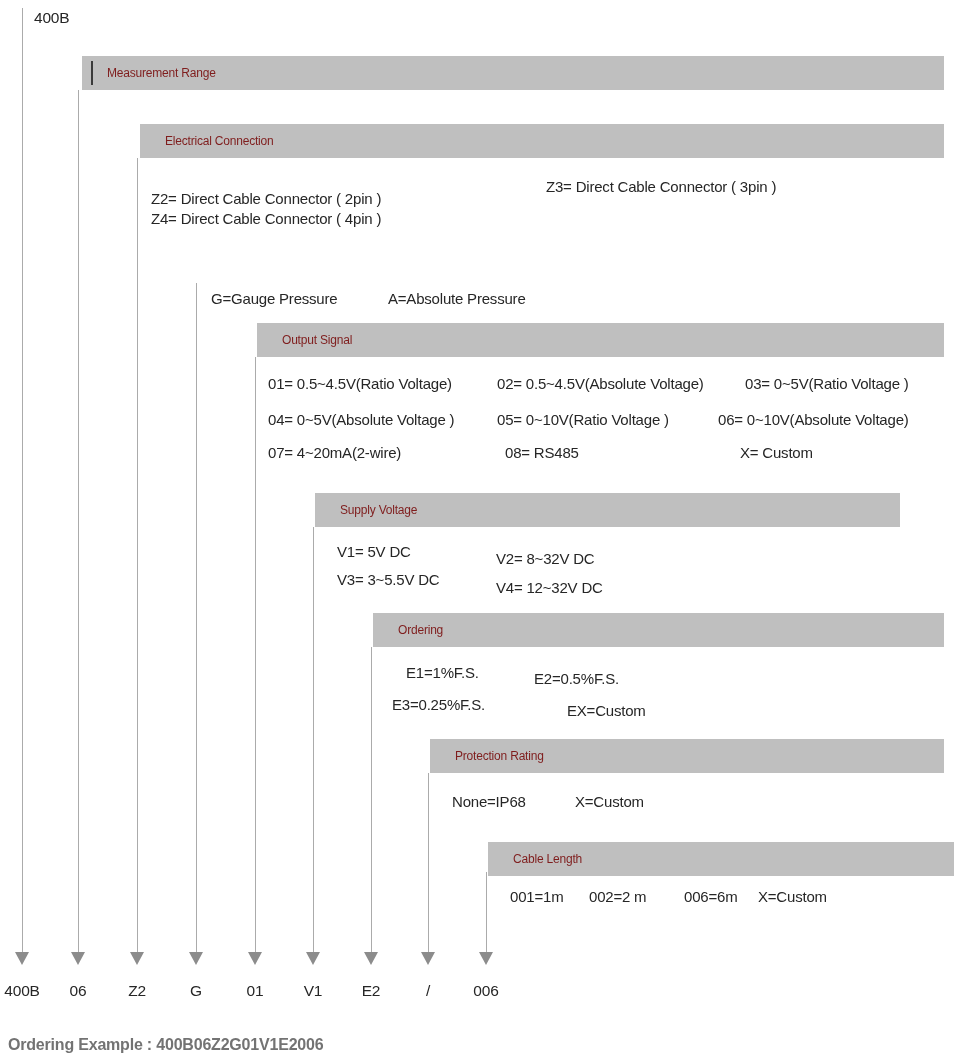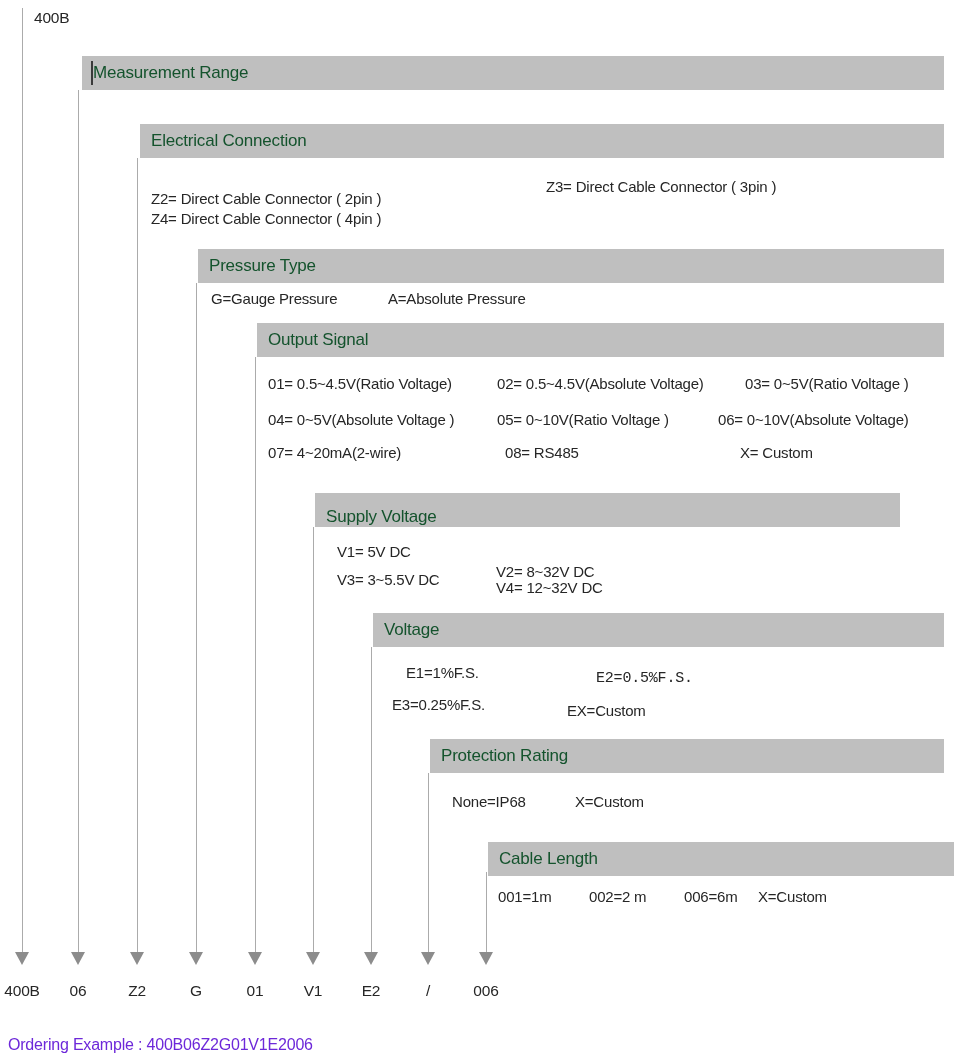--- a/index.html
+++ b/index.html
@@ -6,35 +6,35 @@
   .canvas{
     position:relative;width:954px;height:1063px;background:#ffffff;overflow:hidden;
     font-family:"Liberation Sans",sans-serif;color:#262626;
   }
   .abs{position:absolute;white-space:nowrap;}
   .bar{
     position:absolute;height:34px;background:#bfbfbf;
     display:flex;align-items:center;
   }
   .bar .bar-title{
-    font-size:17px;letter-spacing:-0.2px;color:#14532d;padding-left:11px;
+    font-size:12px;letter-spacing:-0.2px;color:#7f1d1d;padding-left:25px;
   }
   .vline{position:absolute;width:1px;background:#ababab;}
   .arrowhead{
     position:absolute;width:0;height:0;
     border-left:7px solid transparent;border-right:7px solid transparent;
     border-top:13px solid #8c8c8c;
   }
   .item{font-size:15px;letter-spacing:-0.2px;color:#262626;}
   .code-label{
     position:absolute;width:64px;text-align:center;
     font-size:15.5px;letter-spacing:-0.2px;color:#262626;
   }
   .product-code{font-size:15.5px;letter-spacing:-0.2px;color:#262626;}
-  .ordering{font-size:16px;letter-spacing:-0.2px;color:#6d28d9;}
+  .ordering{font-size:16px;letter-spacing:-0.2px;color:#737373;font-weight:bold;}
   .squiggle{
     text-decoration-line:underline;text-decoration-style:wavy;
     text-decoration-color:#e0392e;text-decoration-thickness:1px;
     text-underline-offset:4px;
   }
   .caret{position:absolute;width:1.5px;background:#3a3a3a;}
 </style>
 </head>
 <body>
 
@@ -67,65 +67,62 @@
   </div>
   <div class="caret" style="left:91px;top:61px;height:24px;"></div>
 
   <div class="bar" style="left:140px;top:124px;width:804px;">
     <span class="bar-title">Electrical Connection</span>
   </div>
   <div class="abs item" style="left:151px;top:190px;">Z2= Direct Cable Connector ( 2pin )</div>
   <div class="abs item" style="left:546px;top:178px;">Z3= Direct Cable Connector ( 3pin )</div>
   <div class="abs item" style="left:151px;top:210px;">Z4= Direct Cable Connector ( 4pin )</div>
 
-  <div class="bar" style="left:198px;top:249px;width:746px;">
-    <span class="bar-title">Pressure Type</span>
-  </div>
   <div class="abs item" style="left:211px;top:290px;">G=Gauge Pressure</div>
   <div class="abs item" style="left:388px;top:290px;">A=Absolute Pressure</div>
 
   <div class="bar" style="left:257px;top:323px;width:687px;">
     <span class="bar-title">Output Signal</span>
   </div>
   <div class="abs item" style="left:268px;top:375px;">01= 0.5~4.5V(Ratio Voltage)</div>
   <div class="abs item" style="left:497px;top:375px;">02= 0.5~4.5V(Absolute Voltage)</div>
   <div class="abs item" style="left:745px;top:375px;">03= 0~5V(Ratio Voltage )</div>
   <div class="abs item" style="left:268px;top:411px;">04= 0~5V(Absolute Voltage )</div>
   <div class="abs item" style="left:497px;top:411px;">05= 0~10V(Ratio Voltage )</div>
   <div class="abs item" style="left:718px;top:411px;">06= 0~10V(Absolute Voltage)</div>
   <div class="abs item" style="left:268px;top:444px;">07= 4~20mA(2-wire)</div>
   <div class="abs item" style="left:505px;top:444px;">08= RS485</div>
   <div class="abs item" style="left:740px;top:444px;">X= Custom</div>
 
-  <div class="bar" style="left:315px;top:493px;width:585px;align-items:flex-end;">
+  <div class="bar" style="left:315px;top:493px;width:585px;">
     <span class="bar-title">Supply Voltage</span>
   </div>
   <div class="abs item" style="left:337px;top:543px;">V1= 5V DC</div>
-  <div class="abs item" style="left:496px;top:550px;margin-top:13px;">V2= 8~32V DC</div>
+  <div class="abs item" style="left:496px;top:550px;">V2= 8~32V DC</div>
   <div class="abs item" style="left:337px;top:571px;">V3= 3~5.5V DC</div>
   <div class="abs item" style="left:496px;top:579px;">V4= 12~32V DC</div>
 
   <div class="bar" style="left:373px;top:613px;width:571px;">
-    <span class="bar-title">Voltage</span>
+    <span class="bar-title">Ordering</span>
   </div>
   <div class="abs item" style="left:392px;top:664px;margin-left:14px;">E1=1%F.S.</div>
-  <div class="abs item" style="left:596px;top:670px;font-family:Liberation Mono, monospace;">E2=0.5%F.S.</div>
+  <div class="abs item" style="left:534px;top:670px;">E2=0.5%F.S.</div>
   <div class="abs item" style="left:392px;top:696px;">E3=0.25%F.S.</div>
   <div class="abs item" style="left:567px;top:702px;">EX=Custom</div>
 
   <div class="bar" style="left:430px;top:739px;width:514px;">
     <span class="bar-title">Protection Rating</span>
   </div>
   <div class="abs item" style="left:452px;top:793px;">None=IP68</div>
   <div class="abs item" style="left:575px;top:793px;">X=Custom</div>
 
   <div class="bar" style="left:488px;top:842px;width:544px;">
     <span class="bar-title">Cable Length</span>
   </div>
-  <div class="abs item" style="left:498px;top:888px;text-align:right;">001=1m</div>
+  <div class="abs item" style="left:510px;top:888px;text-align:right;">001=1m</div>
   <div class="abs item" style="left:589px;top:888px;">002=2 m</div>
   <div class="abs item" style="left:684px;top:888px;">006=6m</div>
   <div class="abs item" style="left:758px;top:888px;">X=Custom</div>
 
   <div class="code-label" style="left:-10px;top:982px;">400B</div>
   <div class="code-label" style="left:46px;top:982px;">06</div>
   <div class="code-label" style="left:105px;top:982px;">Z2</div>
   <div class="code-label" style="left:164px;top:982px;">G</div>
   <div class="code-label" style="left:223px;top:982px;">01</div>
   <div class="code-label" style="left:281px;top:982px;">V1</div>

